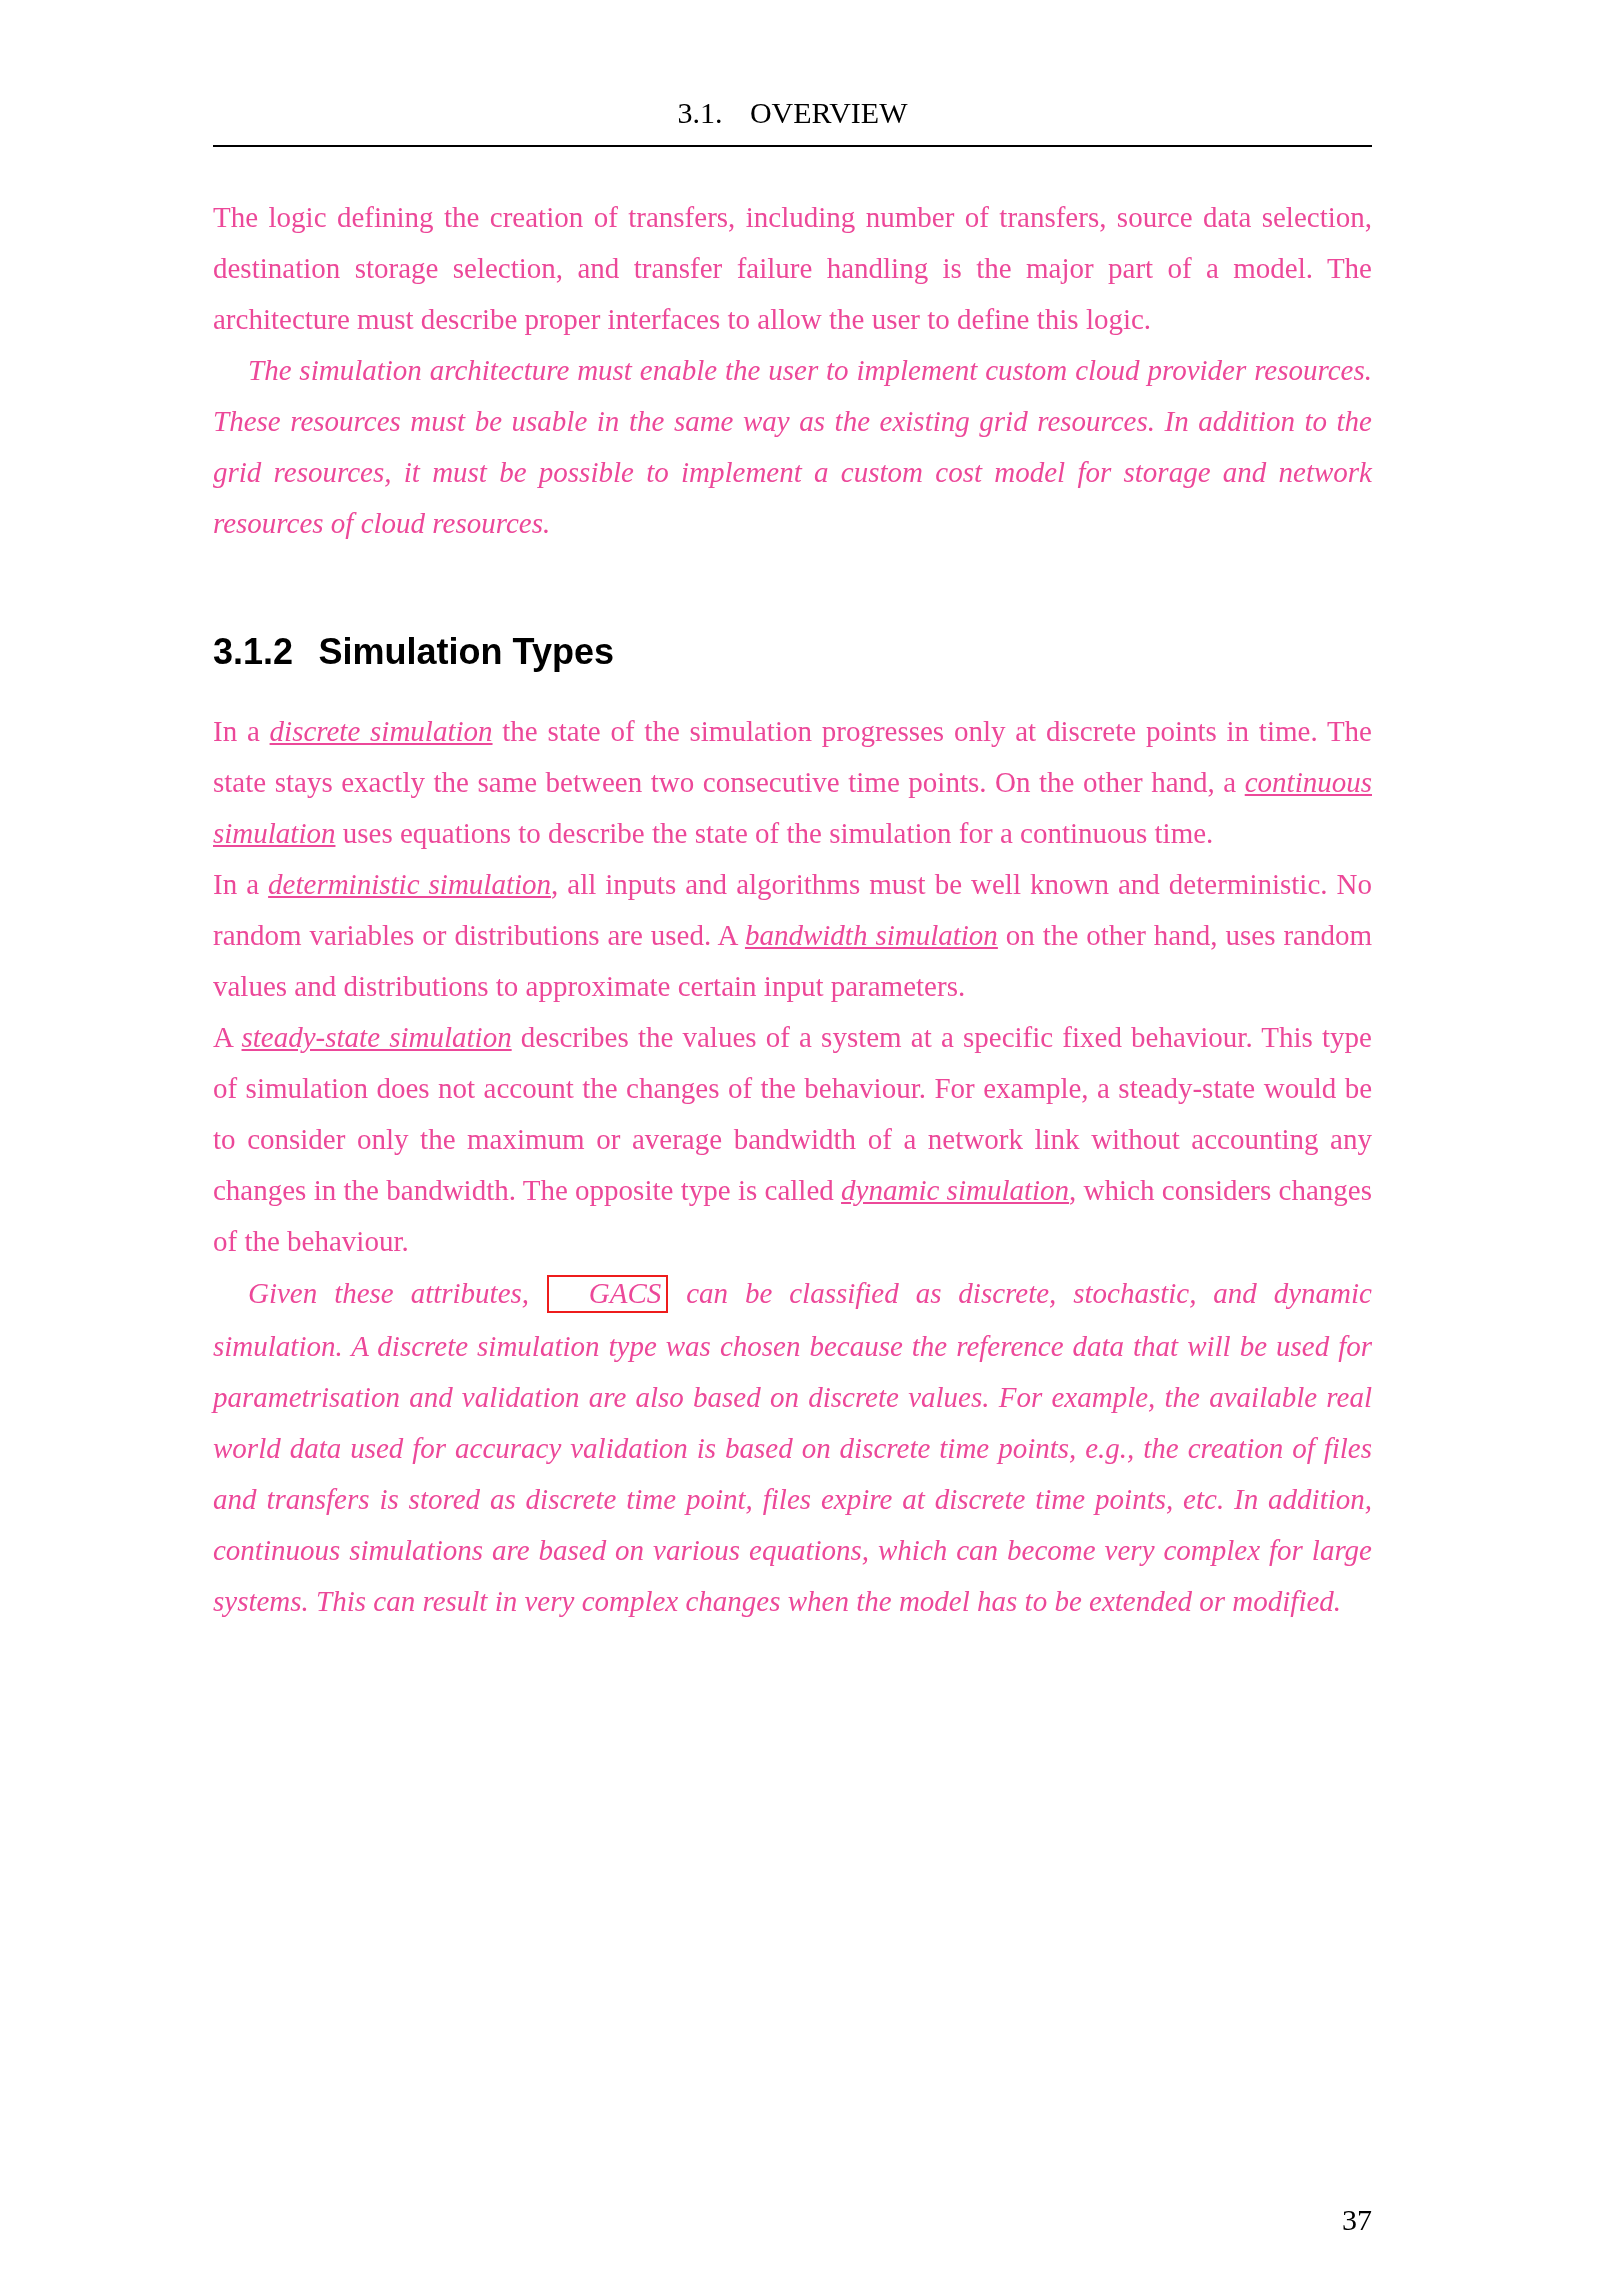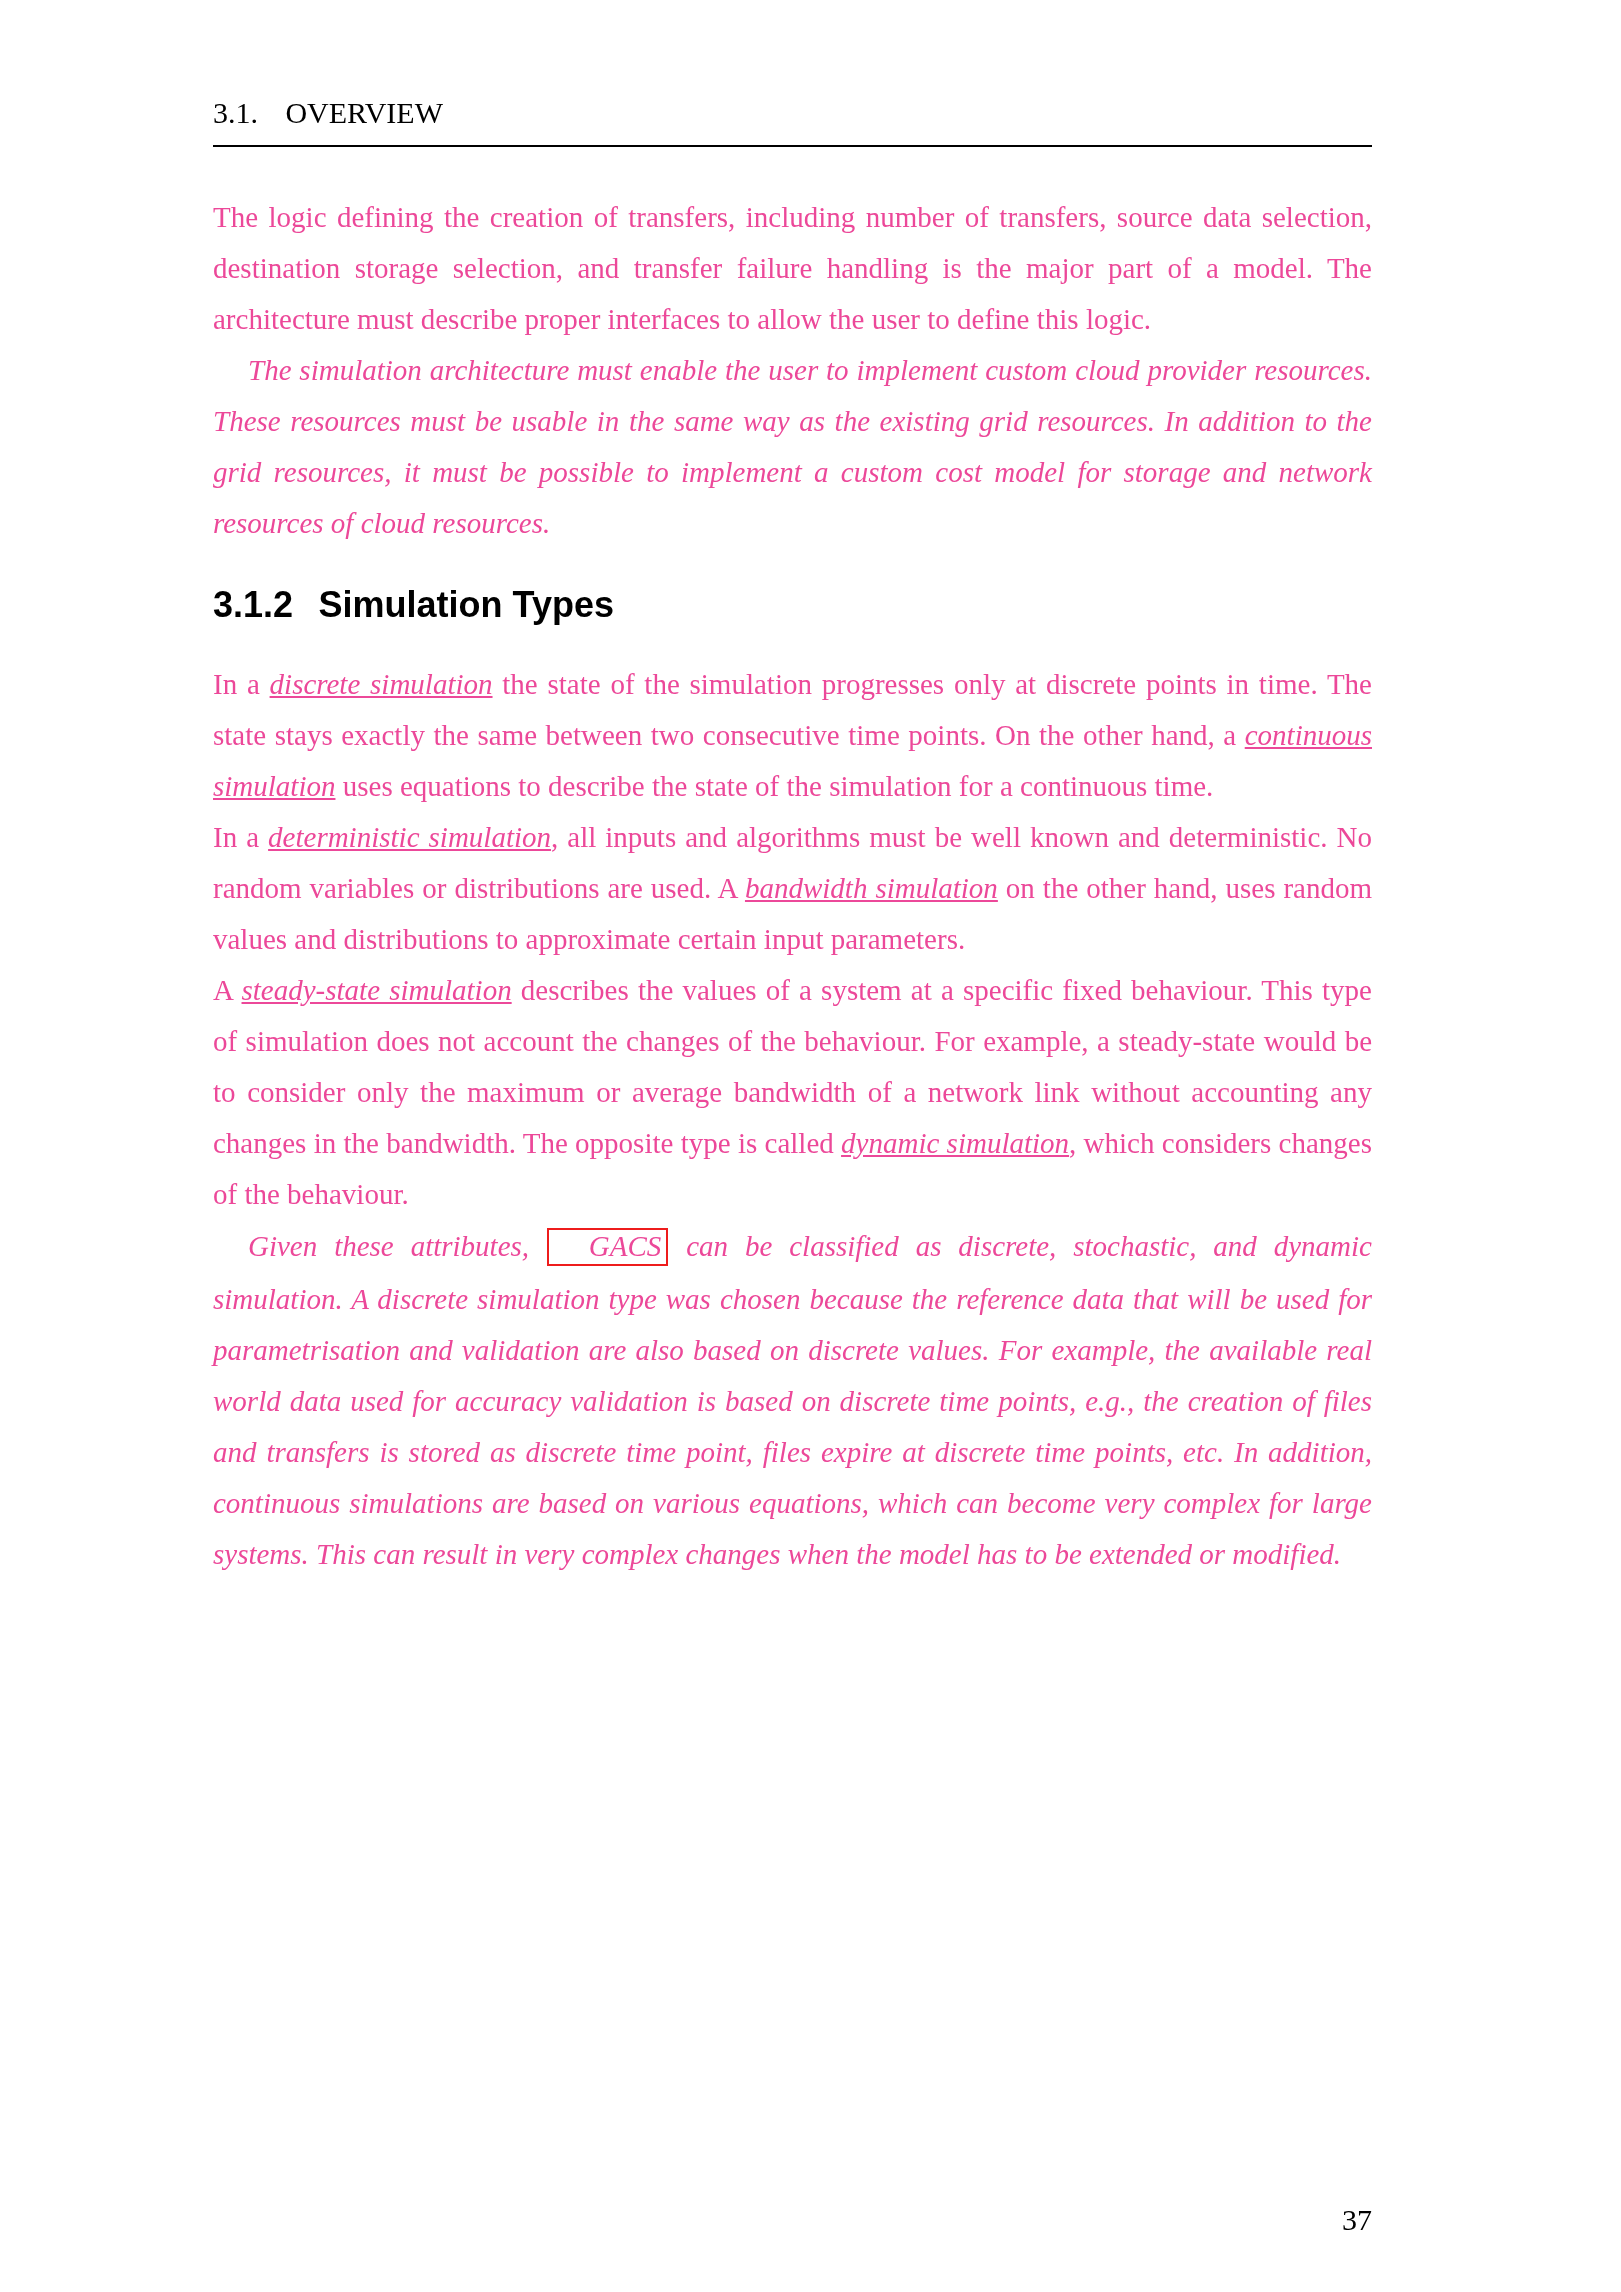--- a/index.html
+++ b/index.html
@@ -7,21 +7,21 @@
     position: relative;
     width: 1621px;
     height: 2293px;
     background: #ffffff;
     box-sizing: border-box;
     padding: 96px 249px 0 213px;
     font-family: "Liberation Serif", serif;
     color: #000000;
   }
   .running-head {
-    text-align: left;
+    text-align: center;
     font-size: 30px;
     line-height: 33px;
     color: #000000;
   }
   .running-head .head-num { margin-right: 27.4px; }
   .head-rule {
     border: none;
     border-top: 2px solid #000000;
     margin: 15.7px 0 0 0;
   }
@@ -40,21 +40,21 @@
     line-height: 1.05;
     padding: 1px 4.9px 2.9px 4.9px;
     border: 2.9px solid;
     margin: 8px 1px;
   }
   .sec-heading {
     font-family: "Liberation Sans", sans-serif;
     font-weight: bold;
     font-size: 36px;
     line-height: 43px;
-    margin: 34px 0 33px 0;
+    margin: 81px 0 33px 0;
     color: #000000;
   }
   .sec-heading .sec-num { margin-right: 25.5px; }
   .footer {
     position: absolute;
     top: 2203px;
     right: 249px;
     font-size: 30px;
     color: #000000;
   }

